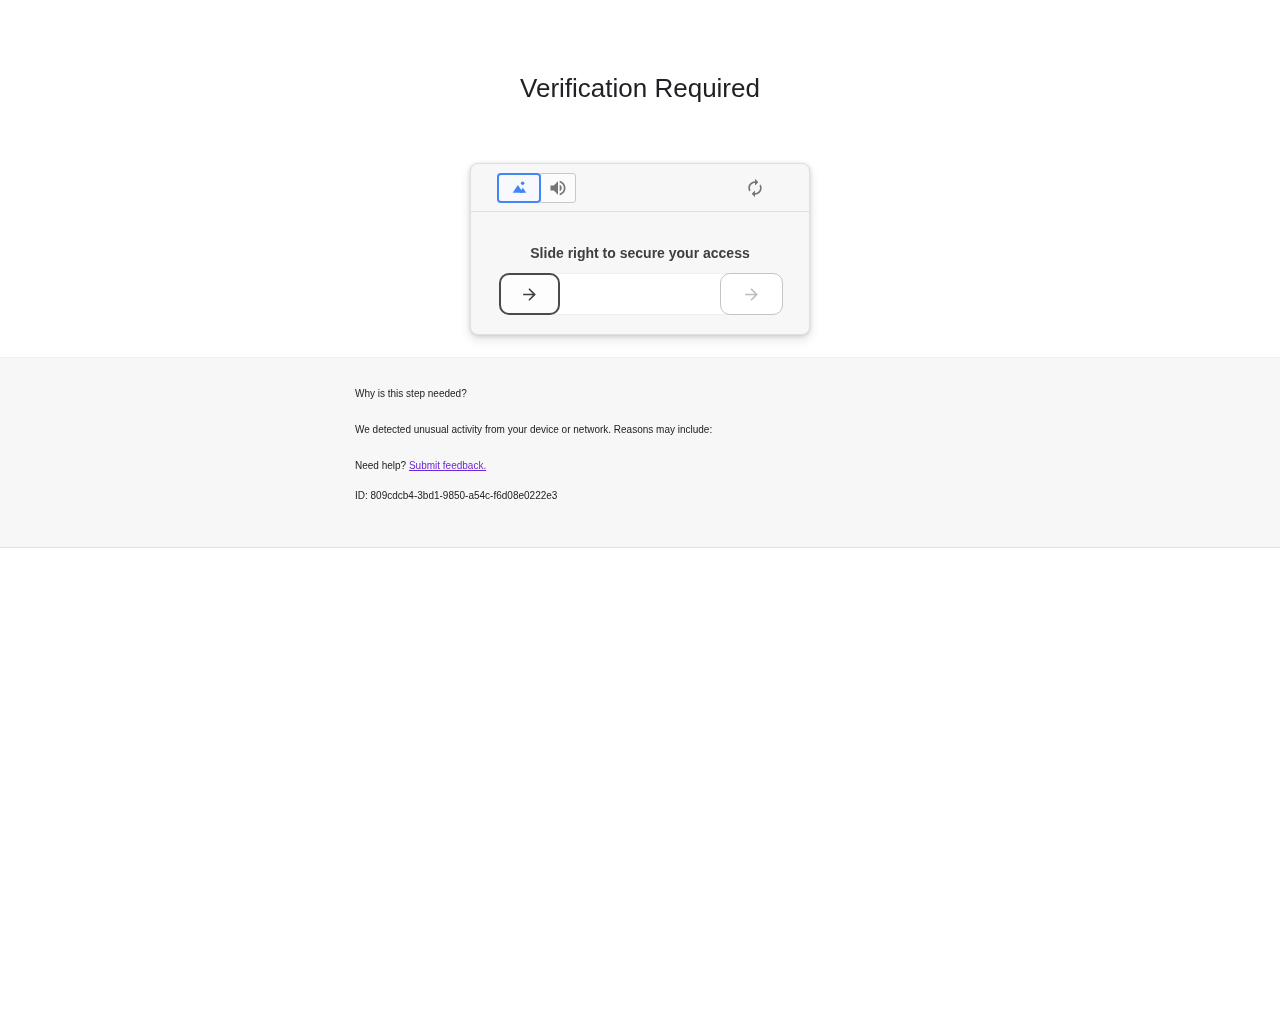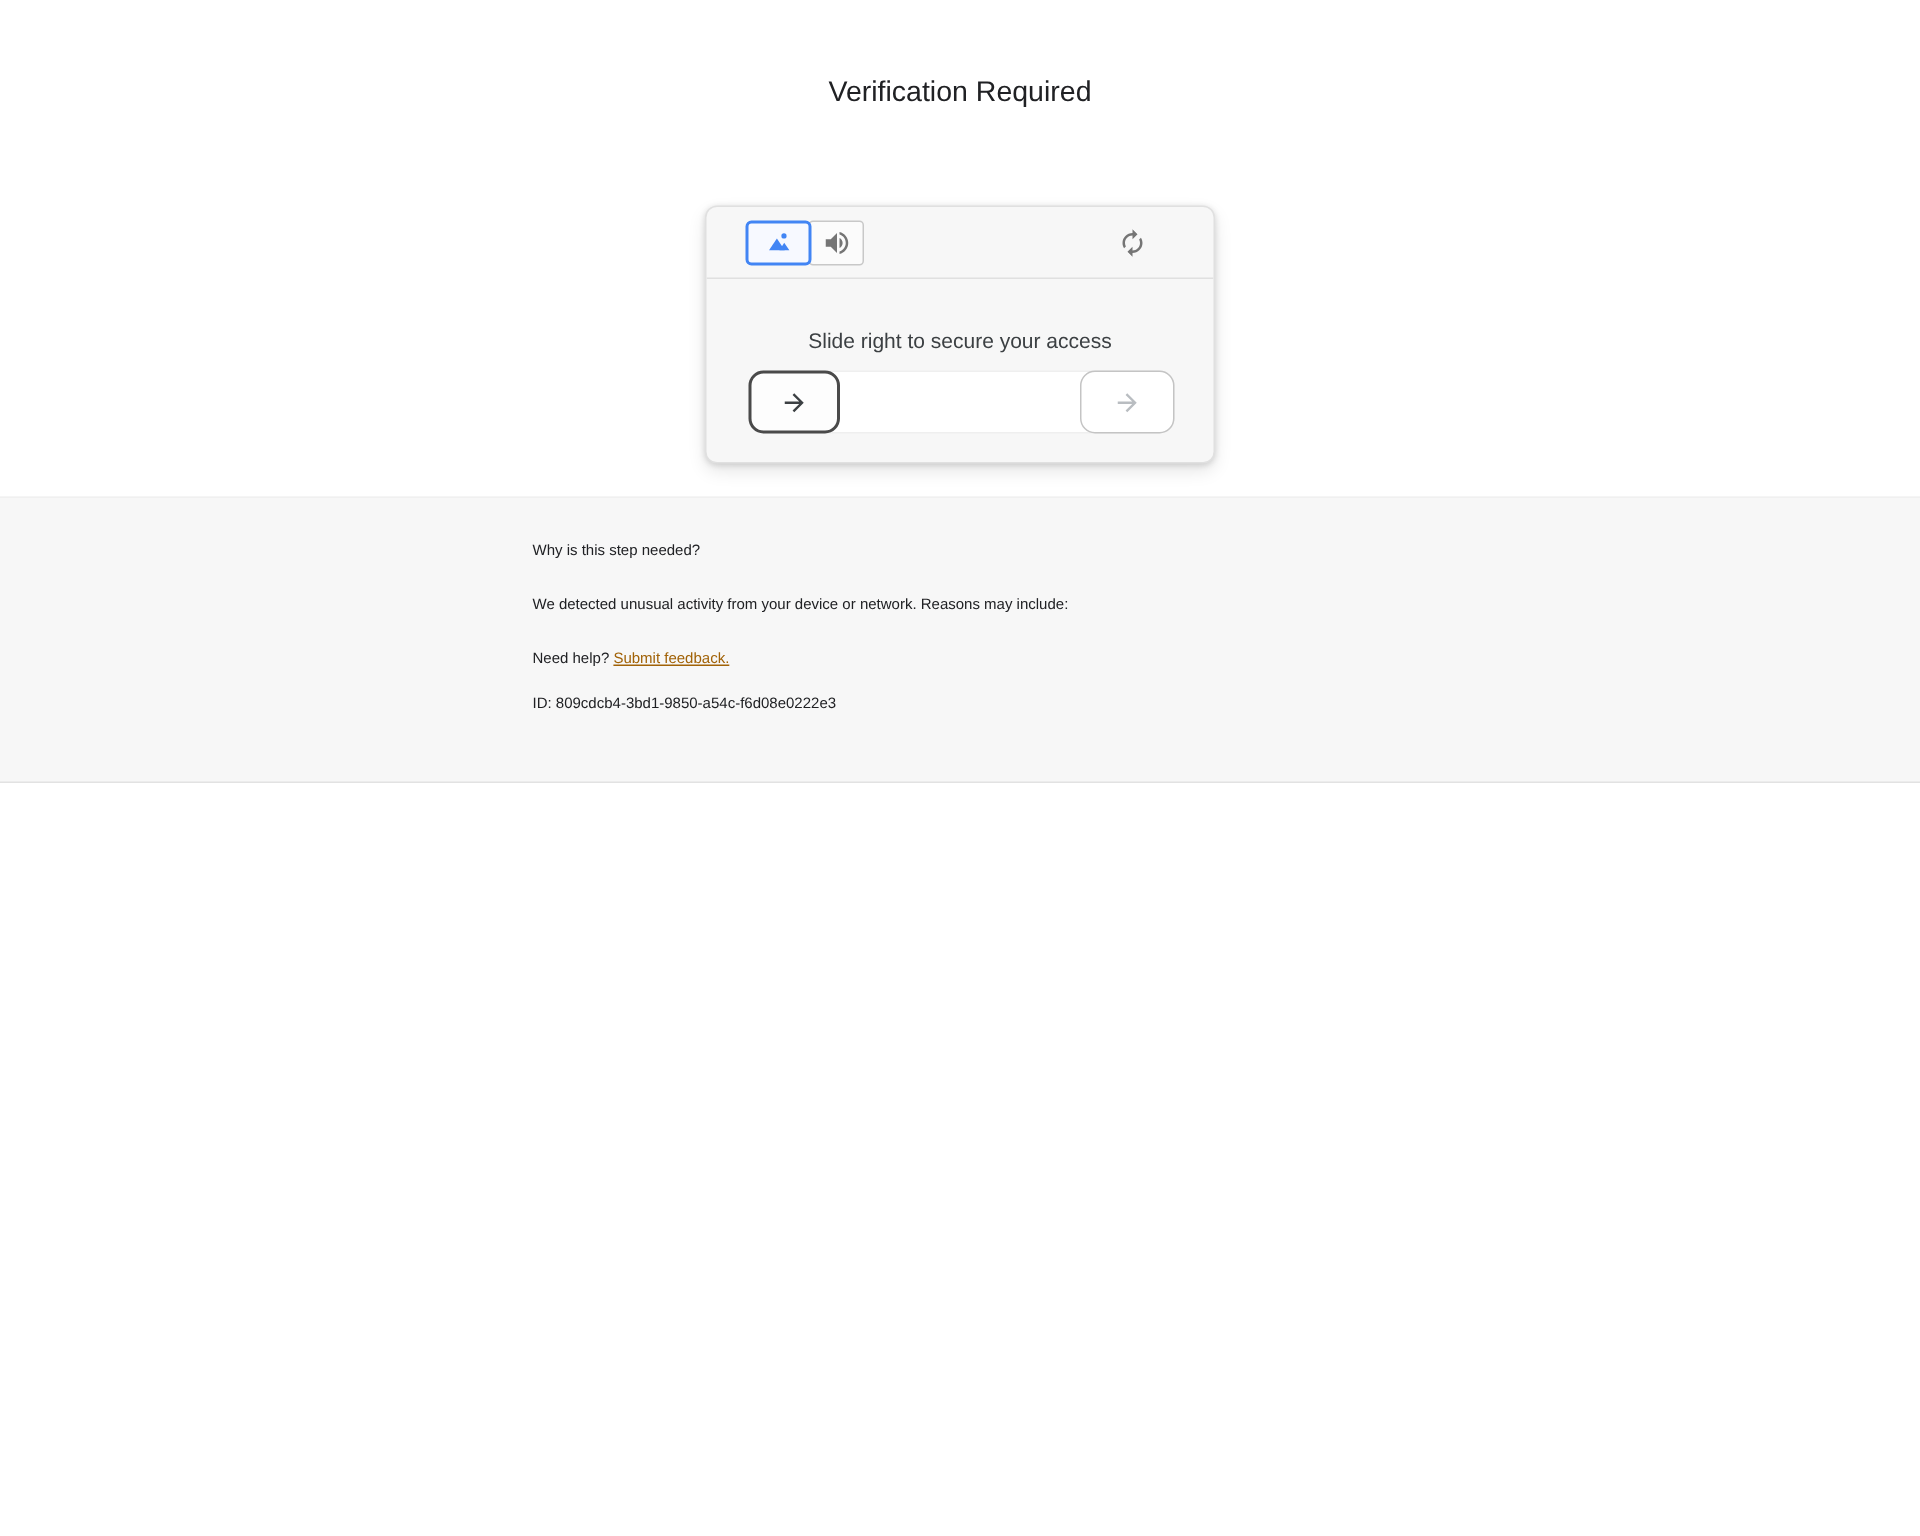--- a/index.html
+++ b/index.html
@@ -5,23 +5,23 @@
   * { margin: 0; padding: 0; box-sizing: border-box; }
   html, body {
     width: 1280px;
     height: 1024px;
     background: #ffffff;
     font-family: "Liberation Sans", "DejaVu Sans", sans-serif;
     color: #202124;
   }
   
   .page-title {
-    padding-top: 49px;
+    padding-top: 75px;
     text-align: center;
-    font-size: 19px;
+    font-size: 26px;
     line-height: 26px;
     font-weight: 400;
     color: #202124;
   }
   
   .captcha-card {
     width: 340px;
     margin: 62px auto 0 auto;
     background: #f7f7f7;
     border: 1px solid #e0e0e0;
@@ -66,21 +66,21 @@
   }
   .refresh-btn {
     background: transparent;
     border: none;
     cursor: pointer;
     display: flex;
     align-items: center;
     justify-content: center;
     padding: 0;
   }
-  .captcha-body { padding: 0 28px; }
+  .captcha-body { padding: 0 28px; font-weight: bold; }
   .slide-instruction {
     margin-top: 34px;
     text-align: center;
     font-size: 14px;
     line-height: 14px;
     color: #3c4043;
   }
   .slider-track {
     position: relative;
     margin: 13px auto 19px auto;
@@ -127,21 +127,21 @@
     font-size: 10px;
     line-height: 16px;
     color: #202124;
   }
   .info-heading { font-weight: 400; margin-bottom: 14px; }
   .info-intro { margin-bottom: 0; margin-top: 20px; }
   .reason-list { list-style: none; padding-left: 36px; }
   .reason-list li { line-height: 16px; }
   .help-line { margin-top: 20px; }
   .feedback-link {
-    color: #a16207;
+    color: #6d28d9;
     text-decoration: underline;
     cursor: pointer;
   }
   .id-line { margin-top: 14px; }
   svg { display: block; }
 </style>
 </head>
 <body>
 
 <h1 class="page-title">Verification Required</h1>

